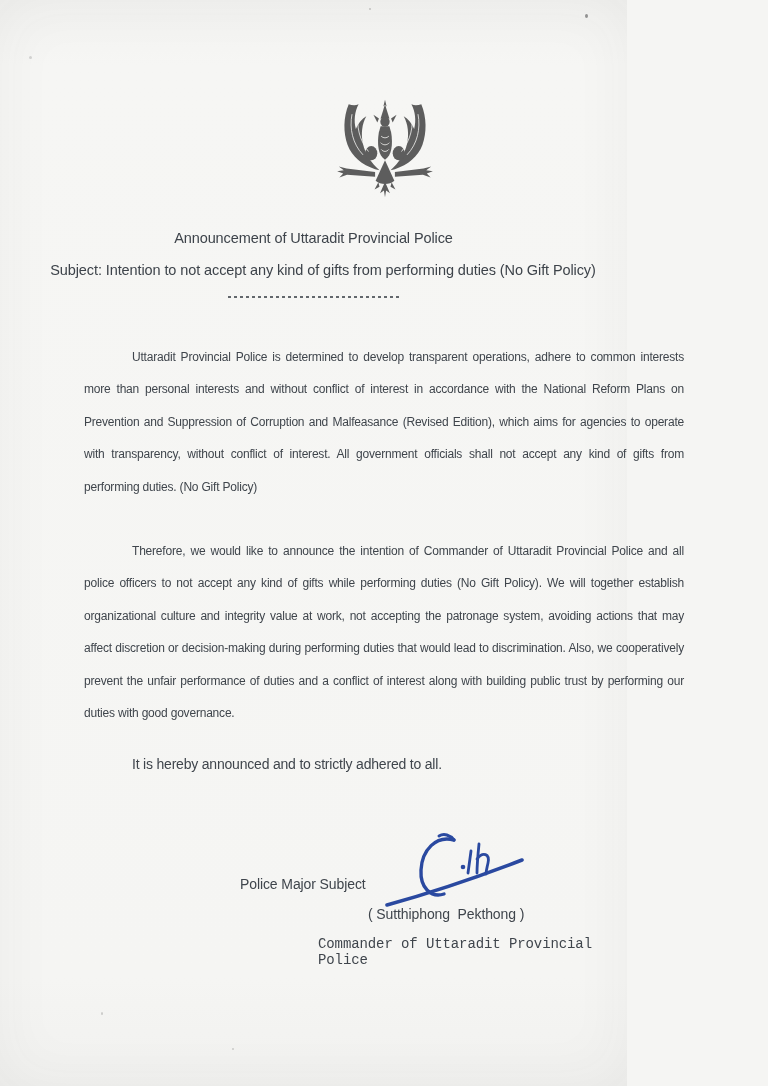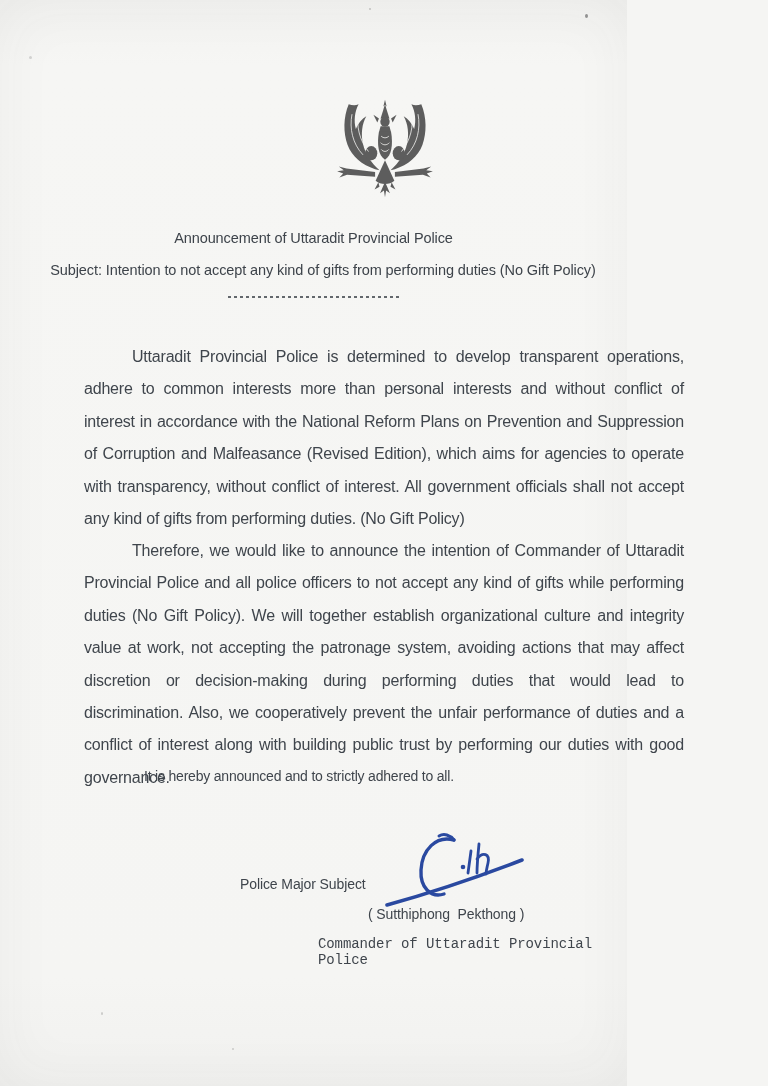--- a/index.html
+++ b/index.html
@@ -21,27 +21,27 @@
   .center-line{position:absolute;left:0;right:0;text-align:center;font-size:14.5px;line-height:32px;letter-spacing:-0.1px;color:#3d434a;}
   .title-line{top:222px;}
   .subject-line{top:254px;padding-left:19px;}
   .dash-sep{
     position:absolute;top:296px;left:50%;transform:translateX(-50%);
     width:172px;height:2px;
     background:repeating-linear-gradient(to right,#62676c 0 3px,transparent 3px 6px);
   }
   .para{
     position:absolute;left:84px;width:600px;margin:0;
-    font-size:16px;line-height:32.4px;letter-spacing:-0.2px;
+    font-size:12px;line-height:32.4px;letter-spacing:-0.2px;
     text-align:justify;text-indent:48px;color:#3f454c;
   }
   .para-1{top:341px;}
   .para-2{top:535px;}
   .closing-line{
-    position:absolute;left:132px;width:560px;margin:12px;
+    position:absolute;left:132px;width:560px;margin:0;
     font-size:14px;line-height:32.4px;letter-spacing:-0.2px;color:#3f454c;
   }
   .closing-1{top:748px;}
   .closing-2{top:780px;}
   .closing-2 sup{font-size:9px;line-height:0;vertical-align:super;}
   .sig-rank{position:absolute;left:240px;top:876px;font-size:14px;color:#3f454c;letter-spacing:-0.1px;}
   .sig-ink{position:absolute;left:378px;top:828px;width:152px;height:86px;}
   .sig-name{position:absolute;left:368px;top:906px;font-size:14px;color:#3f454c;white-space:pre;letter-spacing:-0.1px;}
   .sig-position{position:absolute;left:318px;top:936px;font-size:14px;color:#3f454c;letter-spacing:-0.1px;font-family:Liberation Mono, monospace;}
 </style>

